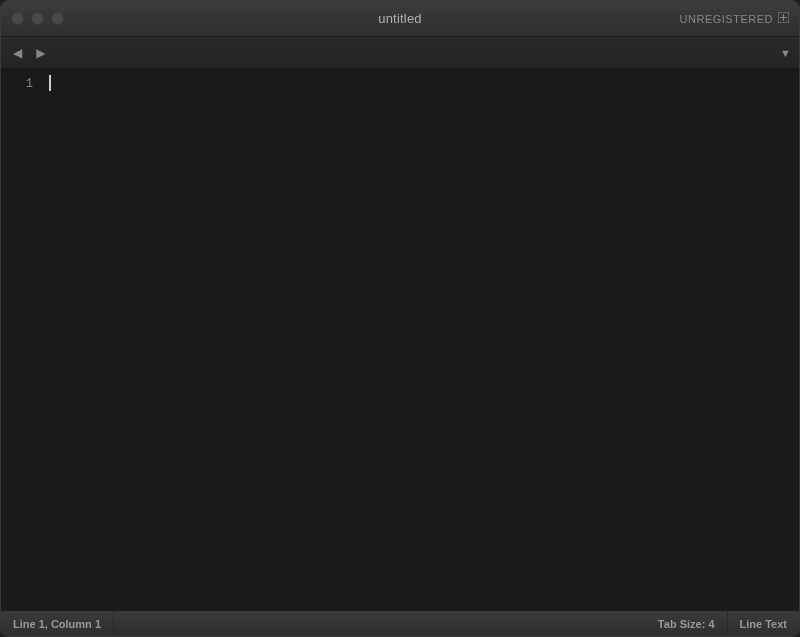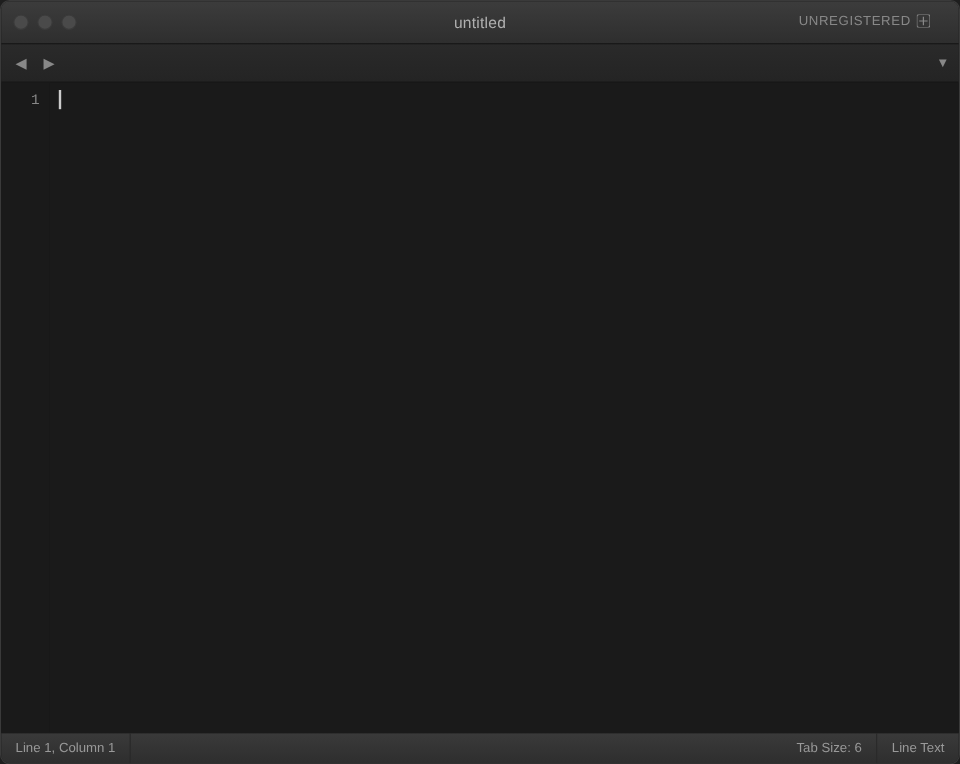--- a/index.html
+++ b/index.html
@@ -72,23 +72,23 @@
 
     .title-text {
       color: #b0b0b0;
       font-size: 13px;
       font-weight: 500;
       letter-spacing: 0.2px;
     }
 
     .unregistered-badge {
       position: absolute;
-      right: 24px;
-      display: flex;
-      align-items: flex-start;
+      right: 10px;
+      display: flex;
+      align-items: flex-end;
       gap: 5px;
     }
 
     .unregistered-text {
       color: #888888;
       font-size: 11px;
       letter-spacing: 0.5px;
     }
 
     .unregistered-icon {
@@ -192,20 +192,21 @@
     }
 
     
     .status-bar {
       height: 26px;
       background: linear-gradient(to bottom, #3a3a3a, #2e2e2e);
       display: flex;
       align-items: center;
       border-top: 1px solid #1a1a1a;
       flex-shrink: 0;
+      font-weight: bold;
     }
 
     .status-section {
       display: flex;
       align-items: center;
       height: 100%;
       padding: 0 12px;
       border-right: 1px solid #2a2a2a;
     }
 
@@ -271,20 +272,20 @@
       </div>
     </div>
   </div>
 
   <div class="status-bar">
     <div class="status-section">
       <span class="status-text">Line 1, Column 1</span>
     </div>
     <div class="status-spacer"></div>
     <div class="status-section status-right">
-      <span class="status-text">Tab Size: 6</span>
+      <span class="status-text">Tab Size: 4</span>
     </div>
     <div class="status-section">
       <span class="status-text">Line Text</span>
     </div>
   </div>
 
 </div>
 
 </body></html>

